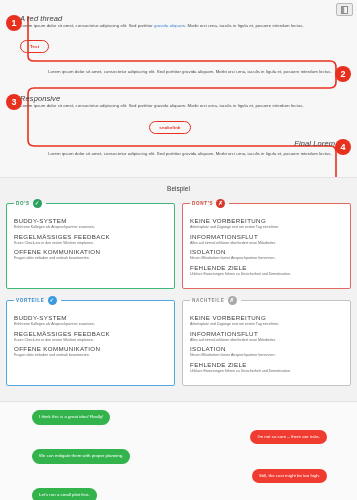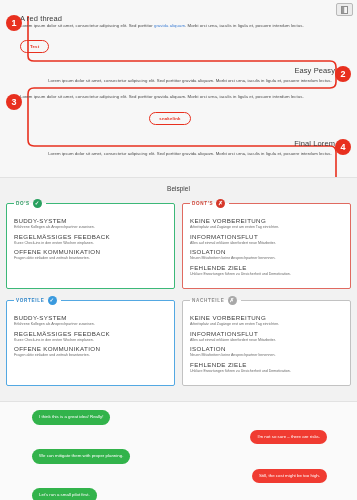--- a/index.html
+++ b/index.html
@@ -35,21 +35,21 @@
 
   .step { position:absolute; }
   .badge {
     position:absolute;
     width:16px; height:16px; border-radius:50%;
     background:#e8301f;
     color:#fff; font-size:9px; font-weight:bold;
     display:flex; align-items:center; justify-content:center;
     line-height:1;
   }
-  .s-title { font-size:7.5px; color:#3b3b3b; font-weight:normal; letter-spacing:.1px; }
+  .s-title { font-size:7.5px; color:#3b3b3b; font-weight:normal; letter-spacing:.1px;font-style:italic; }
   .s-body  { font-size:4.3px; color:#4a4a4a; line-height:1.35; letter-spacing:.05px; }
   .s-body a { color:#3f7fd4; text-decoration:none; }
   .pill {
     display:inline-block;
     border:1px solid #e8301f;
     color:#e8301f;
     border-radius:9px;
     font-size:4.3px;
     font-weight:bold;
     padding:3px 9px;
@@ -179,26 +179,26 @@
       <div class="badge">1</div>
       <div class="s-title">A red thread</div>
       <div class="s-body"><span>Lorem ipsum dolor sit amet, consectetur adipiscing elit. Sed porttitor </span><a href="#">gravida aliquam</a><span>. Morbi orci urna, iaculis in ligula et, posuere interdum lectus.</span></div>
       <div style="margin-top:5px;">
         <button class="pill">Test</button>
       </div>
     </div>
 
     <div class="step step2">
       <div class="badge">2</div>
-      <div class="s-title">Easy Peasy</div>
       <div class="s-body" style="text-align:center;margin-top:3px;">Lorem ipsum dolor sit amet, consectetur adipiscing elit. Sed porttitor gravida aliquam. Morbi orci urna, iaculis in ligula et, posuere interdum lectus.</div>
     </div>
 
     <div class="step step3">
       <div class="badge">3</div>
+      <div class="s-title">Responsive</div>
       <div class="s-body">Lorem ipsum dolor sit amet, consectetur adipiscing elit. Sed porttitor gravida aliquam. Morbi orci urna, iaculis in ligula et, posuere interdum lectus.</div>
       <div class="center-pill" style="margin-top:6px;">
         <button class="pill">snakelink</button>
       </div>
     </div>
 
     <div class="step step4">
       <div class="badge">4</div>
       <div class="s-title">Final Lorem</div>
       <div class="s-body" style="text-align:center;margin-top:3px;">Lorem ipsum dolor sit amet, consectetur adipiscing elit. Sed porttitor gravida aliquam. Morbi orci urna, iaculis in ligula et, posuere interdum lectus.</div>

